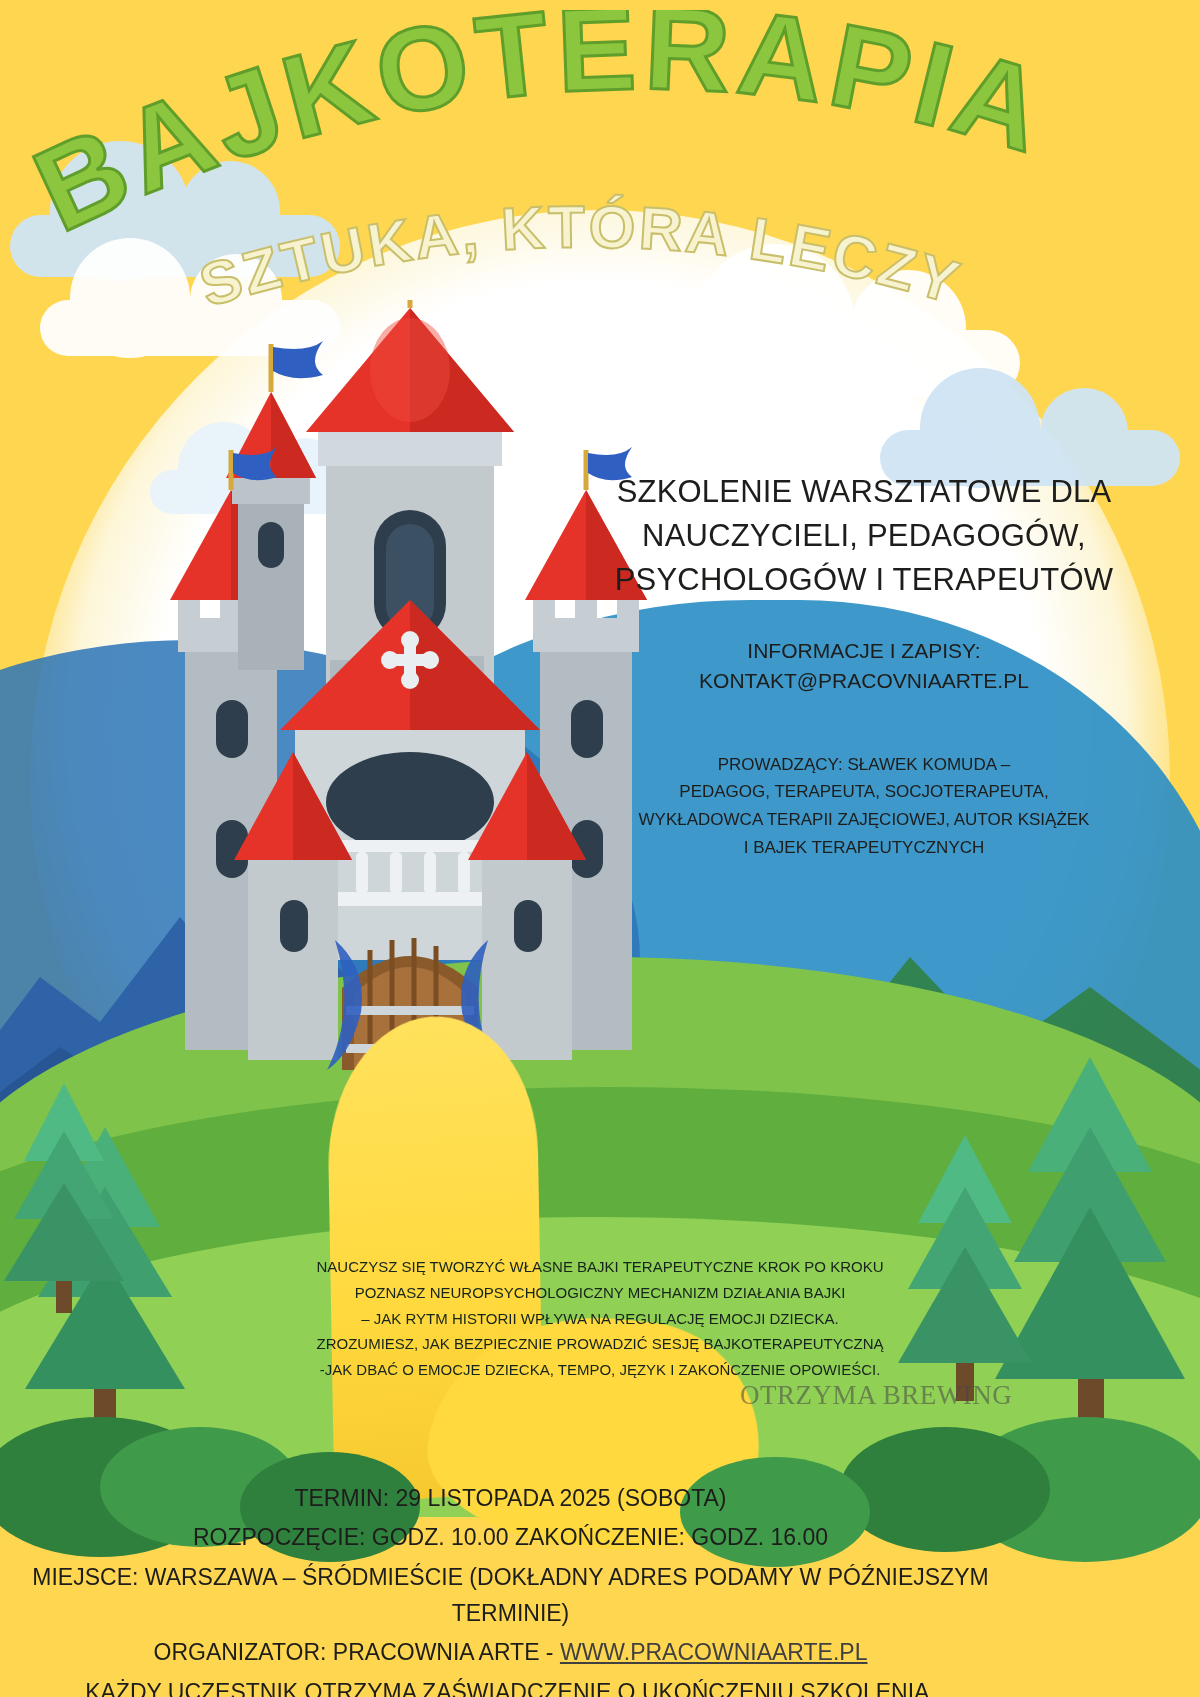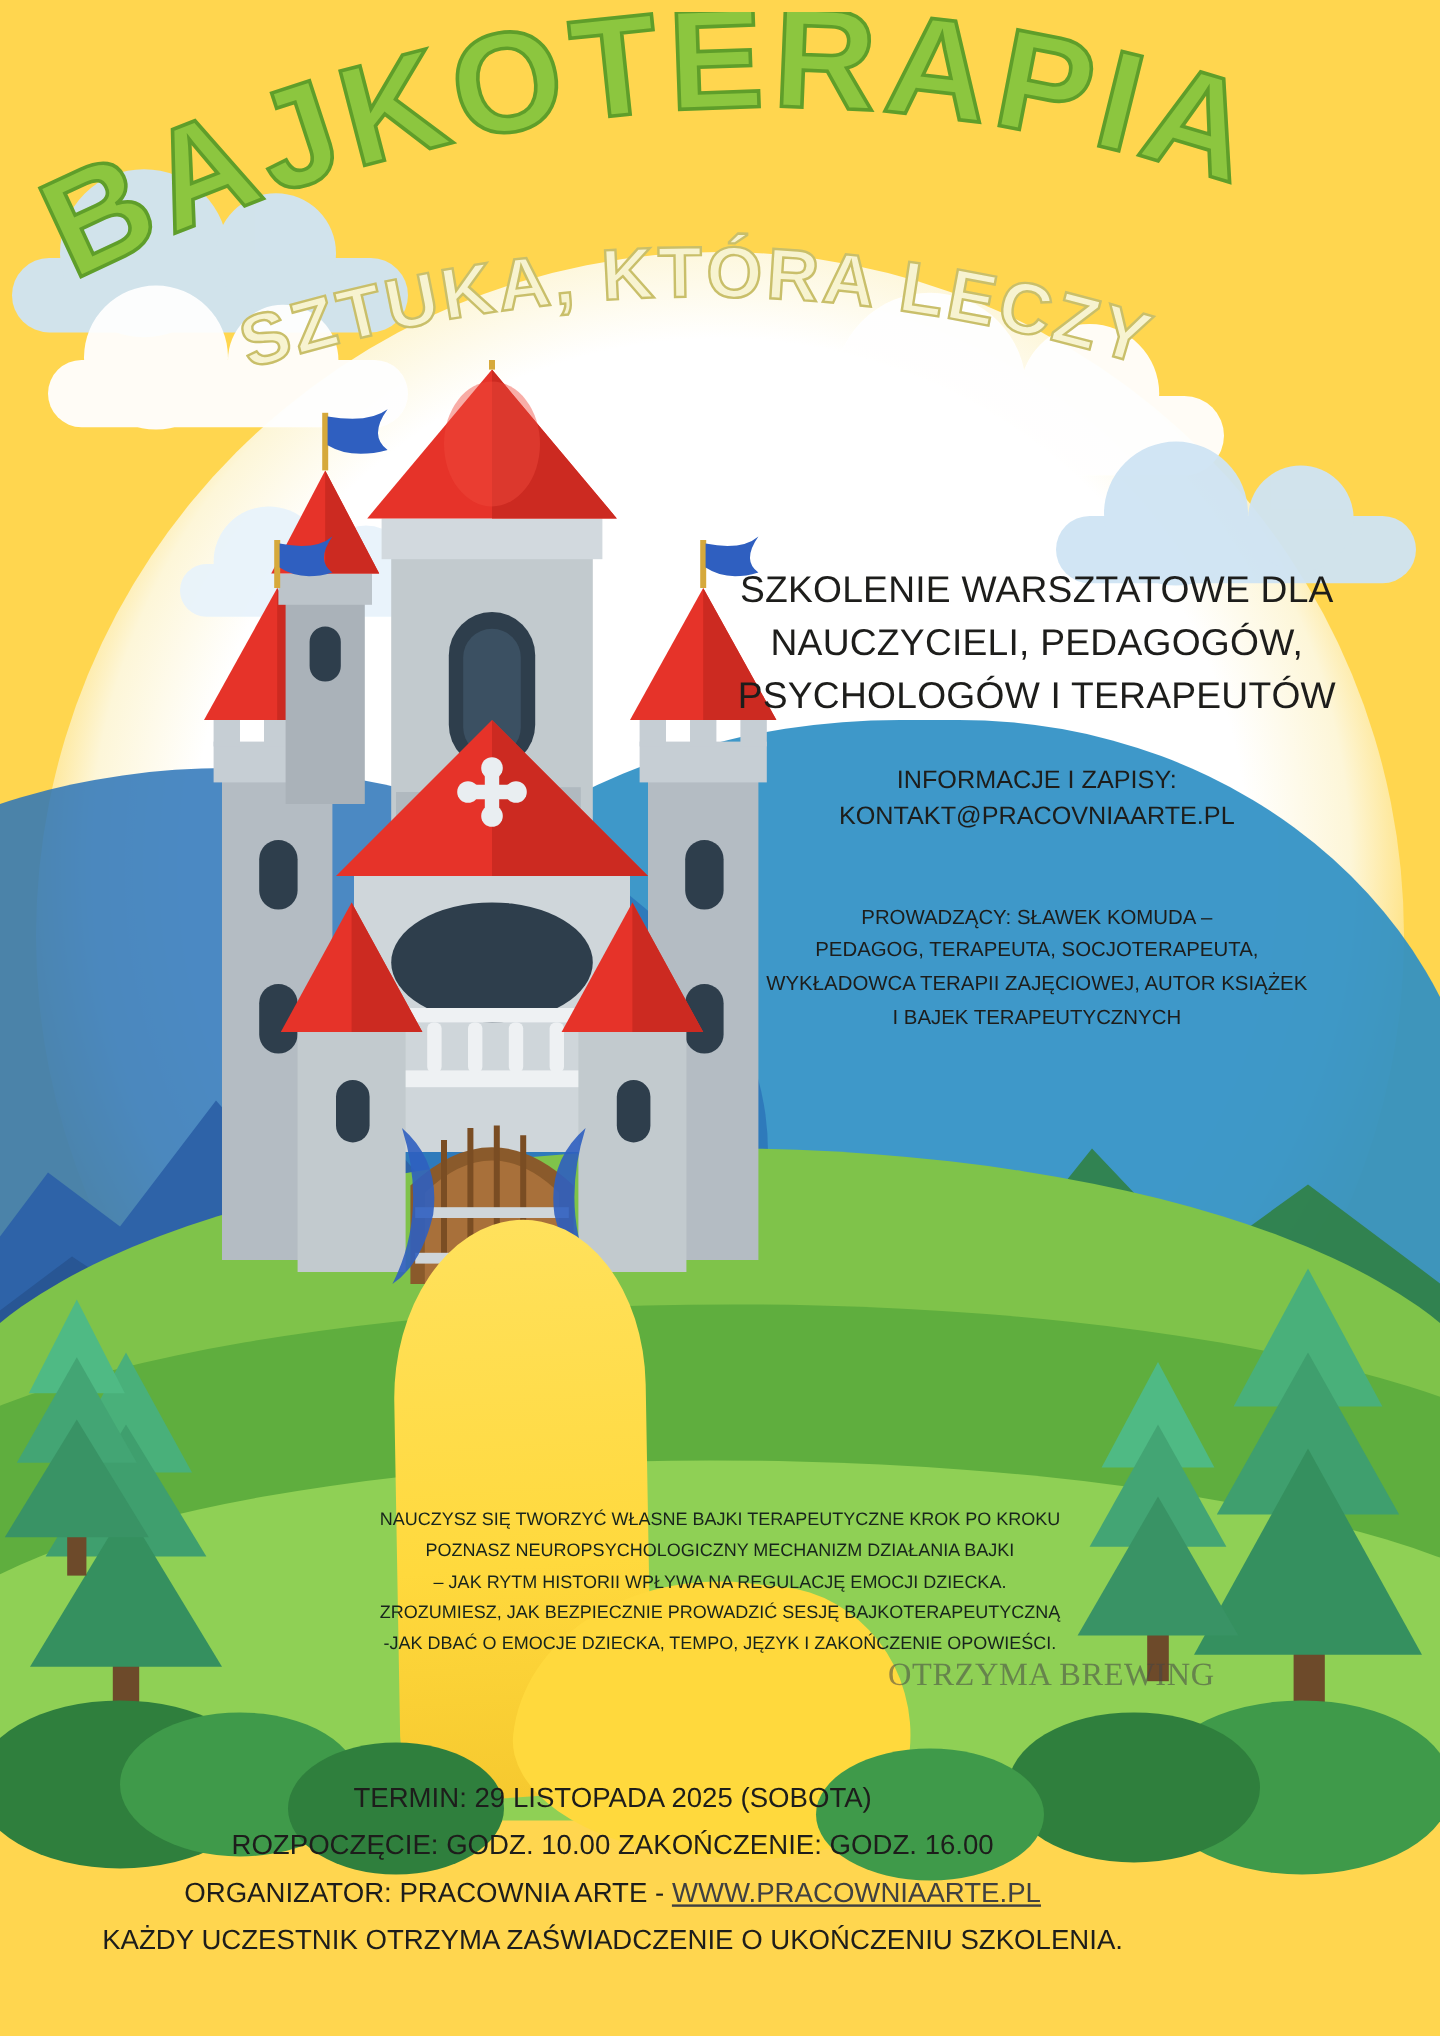--- a/index.html
+++ b/index.html
@@ -452,19 +452,20 @@
     <div>– JAK RYTM HISTORII WPŁYWA NA REGULACJĘ EMOCJI DZIECKA.</div>
     <div>ZROZUMIESZ, JAK BEZPIECZNIE PROWADZIĆ SESJĘ BAJKOTERAPEUTYCZNĄ</div>
     <div>-JAK DBAĆ O EMOCJE DZIECKA, TEMPO, JĘZYK I ZAKOŃCZENIE OPOWIEŚCI.</div>
   </div>
 
   <div class="watermark">OTRZYMA BREWING</div>
 
   <div class="footer">
     <div class="line">TERMIN: 29 LISTOPADA 2025 (SOBOTA)</div>
     <div class="line">ROZPOCZĘCIE: GODZ. 10.00  ZAKOŃCZENIE: GODZ. 16.00</div>
+    <div class="line">MIEJSCE: WARSZAWA – ŚRÓDMIEŚCIE (DOKŁADNY ADRES PODAMY W PÓŹNIEJSZYM TERMINIE)</div>
     <div class="line">
       <span>ORGANIZATOR: PRACOWNIA ARTE - </span><span class="link">WWW.PRACOWNIAARTE.PL</span>
     </div>
     <div class="line">KAŻDY UCZESTNIK OTRZYMA ZAŚWIADCZENIE O UKOŃCZENIU SZKOLENIA.</div>
   </div>
 
 </div>
 
 </body></html>

